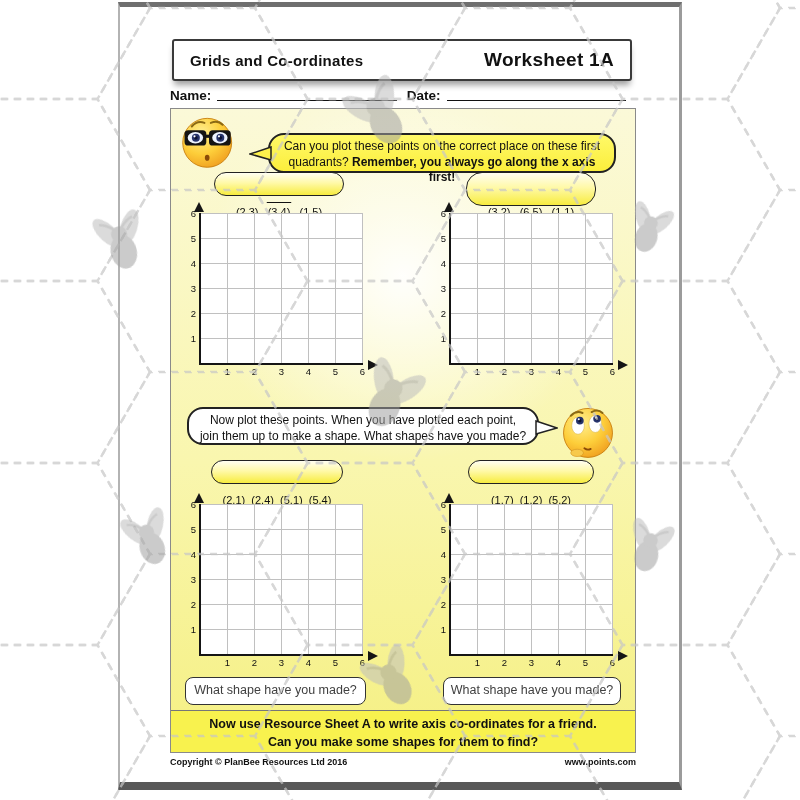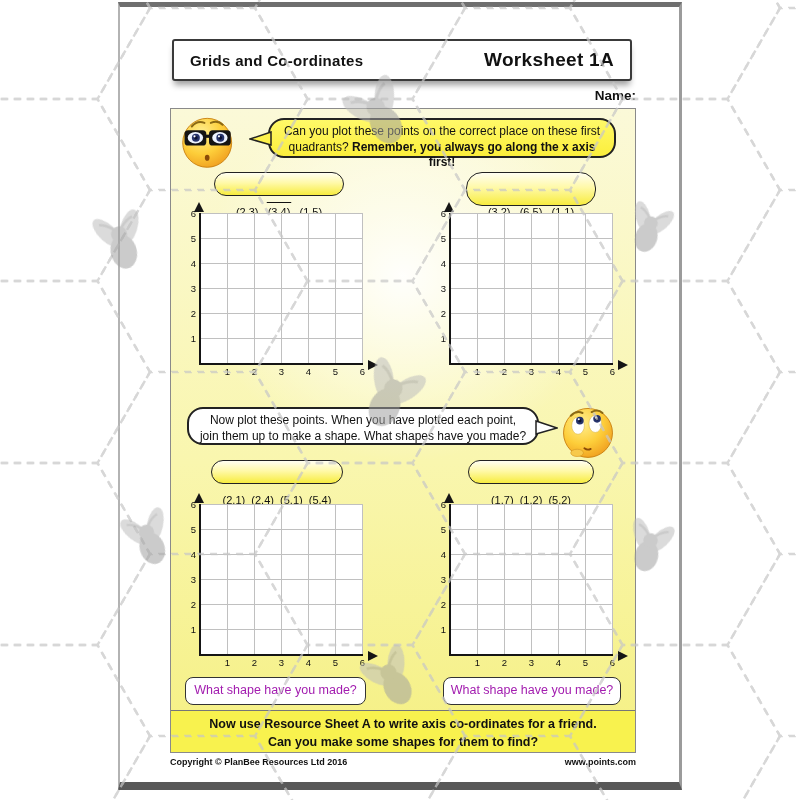--- a/index.html
+++ b/index.html
@@ -9,21 +9,21 @@
   .page{position:absolute;left:118px;top:2px;width:564px;height:788px;background:#fff;
         border-top:5px solid #6f6f6f;border-bottom:8px solid #585858;
         border-left:2px solid #b3b3b3;border-right:3px solid #9b9b9b;box-sizing:border-box;z-index:1;}
   .header-box{position:absolute;left:52px;top:32px;width:460px;height:42px;background:#fff;
         border:2px solid #3a3a3a;border-radius:3px;display:flex;align-items:center;
         justify-content:space-between;padding:4px 16px;box-sizing:border-box;
         box-shadow:0 6px 6px -2px rgba(0,0,0,.38);}
   .header-title{font-size:15px;font-weight:bold;letter-spacing:.3px;}
   .header-ws{font-size:19px;font-weight:bold;letter-spacing:.3px;}
   .name-row{position:absolute;left:50px;top:81px;width:466px;display:flex;align-items:flex-end;
-        font-size:13.5px;font-weight:bold;flex-direction:column;}
+        font-size:13.5px;font-weight:bold;}
   .rule{flex:1;border-bottom:1.6px solid #111;margin:0 10px 2px 6px;}
   
   .content{position:absolute;left:50px;top:101px;width:466px;height:645px;box-sizing:border-box;
         border:1.5px solid #8a8a8a;
         background:
           radial-gradient(ellipse 60% 40% at 50% 26%, rgba(255,255,255,.95), rgba(255,255,255,0) 72%),
           linear-gradient(180deg,#FBF9D8 0%,#F9F6AE 55%,#F5F083 100%);}
   
   .emoji{position:absolute;width:58px;height:58px;}
   
@@ -46,21 +46,21 @@
         border-left:5px solid transparent;border-right:5px solid transparent;border-bottom:10px solid #151515;}
   .plot::after{content:'';position:absolute;right:-15px;bottom:-7px;width:0;height:0;
         border-top:5px solid transparent;border-bottom:5px solid transparent;border-left:10px solid #151515;}
   .xticks{position:absolute;left:13px;top:100%;margin-top:3px;width:162px;display:flex;font-size:9.5px;}
   .xticks span{flex:1;text-align:center;}
   .yticks{position:absolute;right:100%;margin-right:5px;top:-12px;height:150px;width:12px;
         display:flex;flex-direction:column;font-size:9.5px;}
   .yticks span{flex:1;text-align:right;line-height:25px;}
   
   .shape-box{position:absolute;height:28px;background:#fff;border:1.8px solid #333;border-radius:8px;
-        font-size:12.5px;color:#a21caf;text-align:center;line-height:25px;box-sizing:border-box;}
+        font-size:12.5px;color:#404040;text-align:center;line-height:25px;box-sizing:border-box;}
   
   .banner{position:absolute;left:0;right:0;bottom:0;height:42px;background:#F8F24E;
         border-top:1.5px solid #777;text-align:center;font-weight:bold;font-size:12.5px;
         line-height:1.45;padding-top:4px;box-sizing:border-box;}
   .copy-row{position:absolute;left:50px;top:750px;width:466px;display:flex;
         justify-content:space-between;font-size:9px;font-weight:bold;}
   
   .overlay{position:absolute;left:0;top:0;z-index:20;pointer-events:none;}
 </style>
 </head>
@@ -103,21 +103,21 @@
         <ellipse cx="44" cy="28.5" rx="8.5" ry="6.3" fill="#EDF3FF"></ellipse>
         <circle cx="17.5" cy="28.5" r="4.4" fill="#26336B"></circle>
           <circle cx="17.5" cy="28.5" r="2" fill="#0B1233"></circle>
         <circle cx="44.5" cy="28.5" r="4.4" fill="#26336B"></circle>
           <circle cx="44.5" cy="28.5" r="2" fill="#0B1233"></circle>
         <circle cx="16" cy="26.8" r="1.2" fill="#fff"></circle>
           <circle cx="43" cy="26.8" r="1.2" fill="#fff"></circle>
         <ellipse cx="30" cy="50.5" rx="2.6" ry="3.4" fill="#8A4B07"></ellipse>
       </svg>
 
-      <div class="bubble bubble-yellow" style="left:97px;top:9px;width:348px;height:40px;">
+      <div class="bubble bubble-yellow" style="left:97px;top:24px;width:348px;height:40px;">
         <svg class="tail" style="left:-21px;top:11px;" width="23" height="16">
           <polygon points="22,1 1,8 22,14" fill="#FDF14C" stroke="#222" stroke-width="1.5"></polygon>
         </svg>
         <span>Can you plot these points on the correct place on these first quadrants? </span><b>Remember, you always go along the x axis first!</b>
       </div>
 
       <div class="pill" style="left:43px;top:63px;width:130px;height:24px;text-decoration:underline;">
         <div>(2,3)   (3,4)   (1,5)</div>
         <div>(4,4)   (5,1)</div>
       </div>

